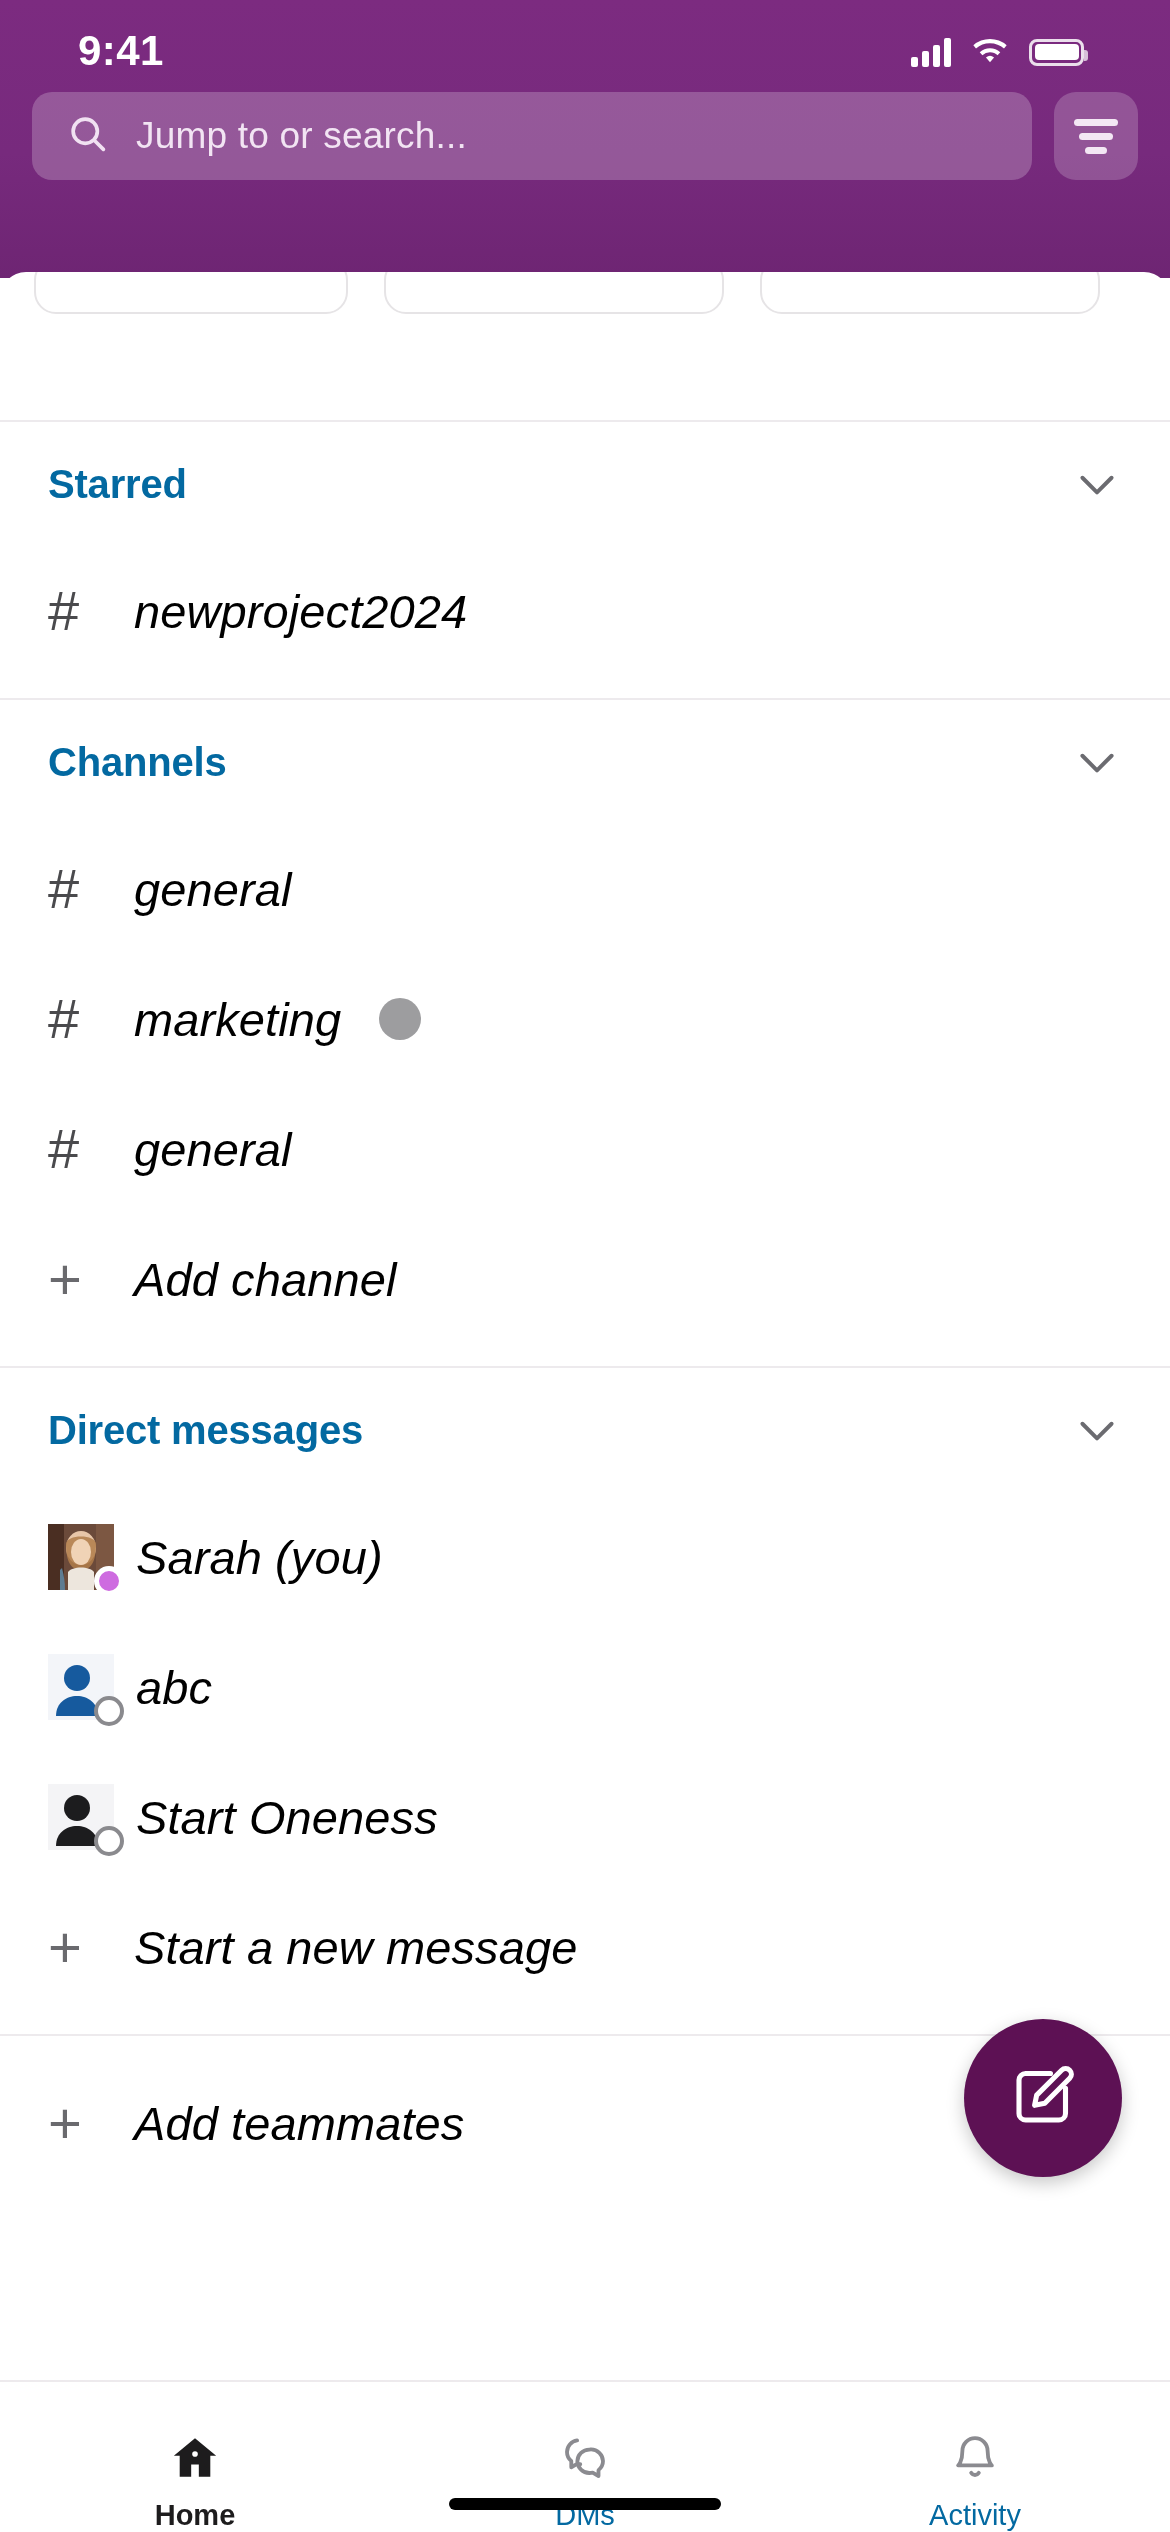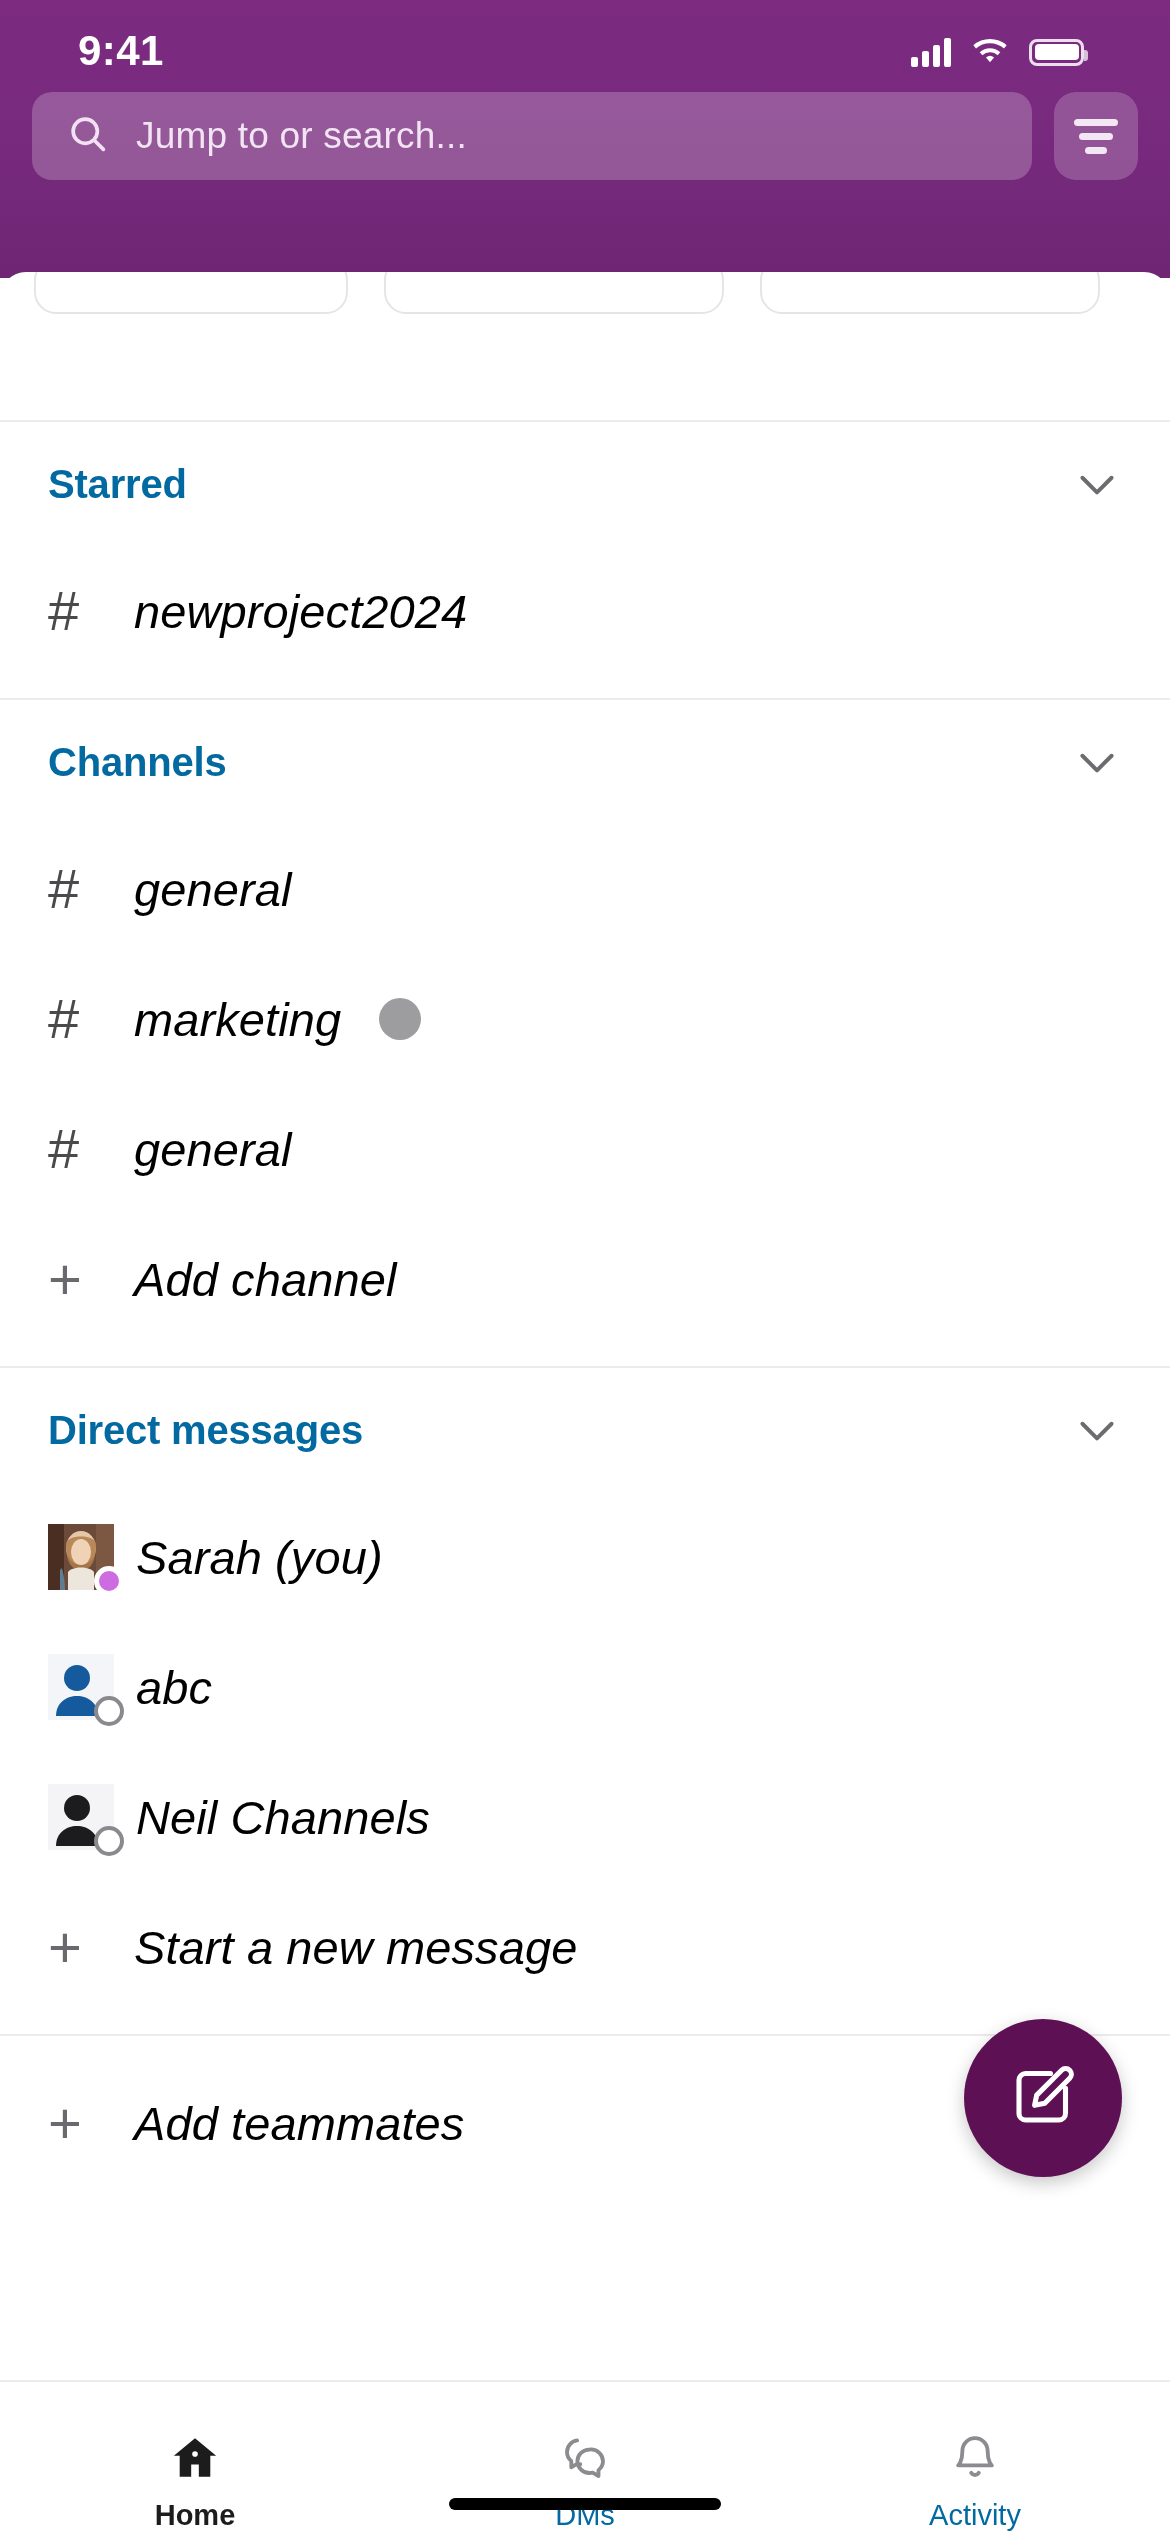--- a/index.html
+++ b/index.html
@@ -307,21 +307,21 @@
           <span class="avatar">
             <span class="img">
               <svg width="66" height="66" viewBox="0 0 66 66">
                 <rect width="66" height="66" fill="#F4F4F6"></rect>
                 <circle cx="29" cy="24" r="13" fill="#1C1C1E"></circle>
                 <path d="M8 62c0-13 10-20 21-20s21 7 21 20z" fill="#1C1C1E"></path>
               </svg>
             </span>
             <span class="presence away"></span>
           </span>
-          <span class="label">Neil Channels</span>
+          <span class="label">Start Oneness</span>
         </div>
 
         <div class="row">
           <span class="plus">+</span>
           <span class="label">Start a new message</span>
         </div>
         <div style="height:22px"></div>
       </div>
       <div class="divider"></div>
 

